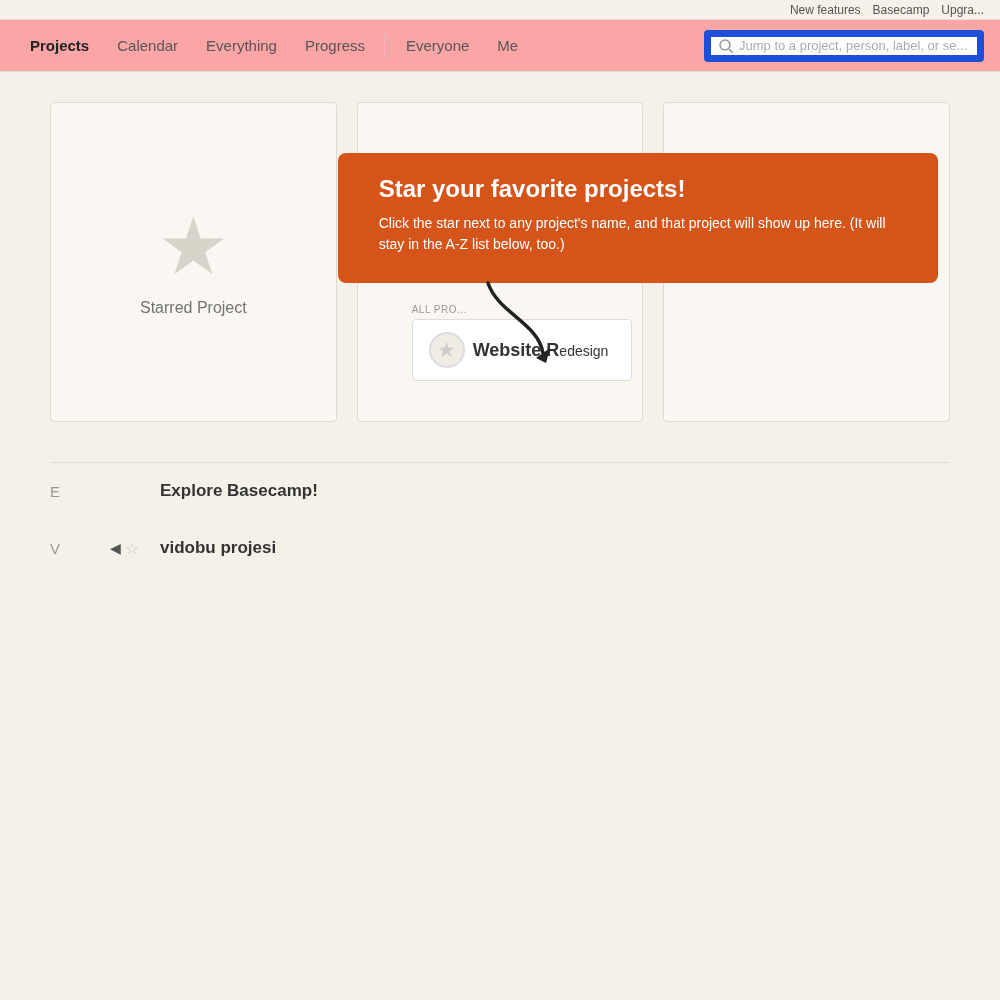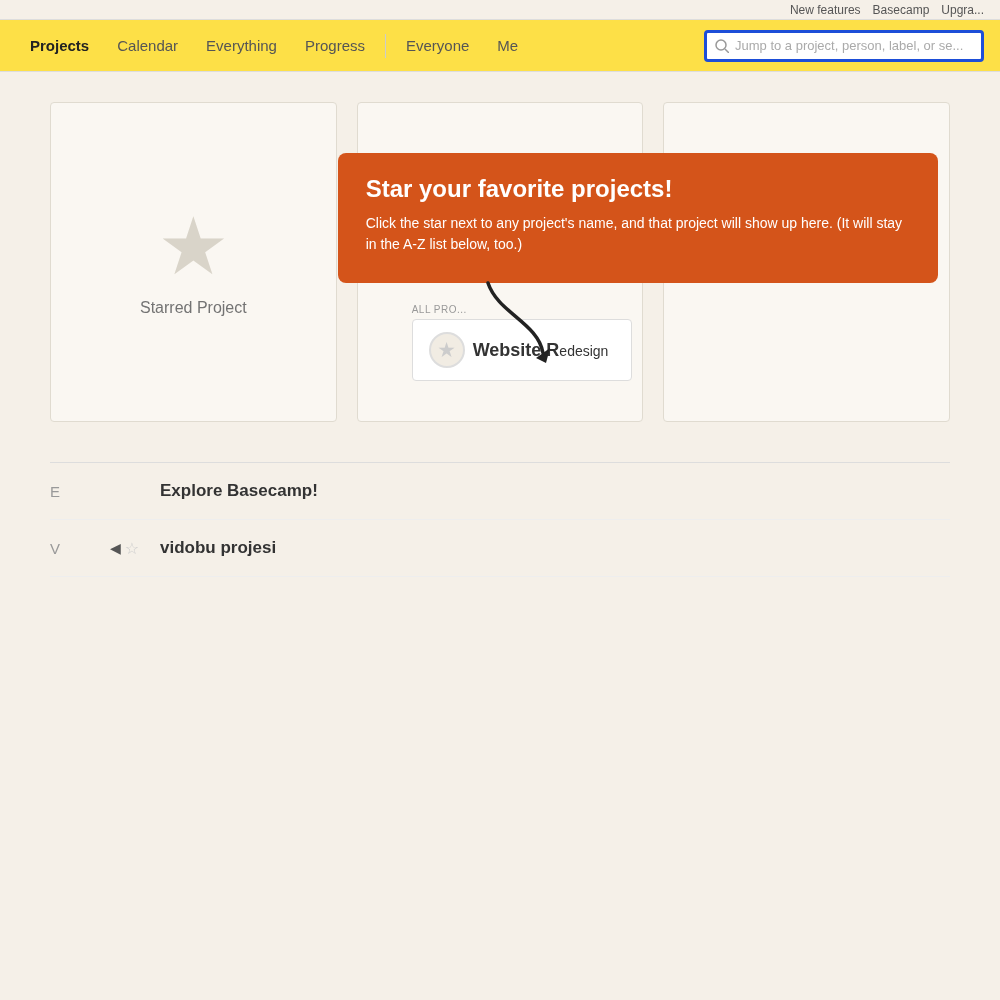--- a/index.html
+++ b/index.html
@@ -27,21 +27,21 @@
       height: 20px;
     }
 
     .top-bar a {
       color: #555;
       text-decoration: none;
     }
 
     
     .nav-bar {
-      background-color: #fde047;
+      background-color: #fca5a5;
       display: flex;
       align-items: center;
       padding: 0 16px;
       height: 52px;
       border-bottom: 1px solid #ddd;
       gap: 0;
     }
 
     .nav-item {
       font-size: 15px;
@@ -62,21 +62,21 @@
       height: 24px;
       background: #ccc;
       margin: 0 6px;
     }
 
     .nav-spacer { flex: 1; }
 
     .search-box {
       display: flex;
       align-items: center;
-      border: 3px solid #1d4ed8;
+      border: 7px solid #1d4ed8;
       border-radius: 4px;
       background: #fff;
       padding: 4px 8px;
       font-size: 13px;
       color: #999;
       width: 280px;
       height: 32px;
     }
 
     .search-box svg {
@@ -136,21 +136,21 @@
       position: absolute;
       top: 50px;
       left: -20px;
       width: 600px;
       z-index: 10;
     }
 
     .tooltip-brush {
       background: #d4541a;
       border-radius: 8px;
-      padding: 22px 28px 28px 28px;
+      padding: 22px 28px 28px 41px;
       color: #fff;
       position: relative;
     }
 
     .tooltip-brush h2 {
       font-size: 24px;
       font-weight: bold;
       margin-bottom: 10px;
     }
 

